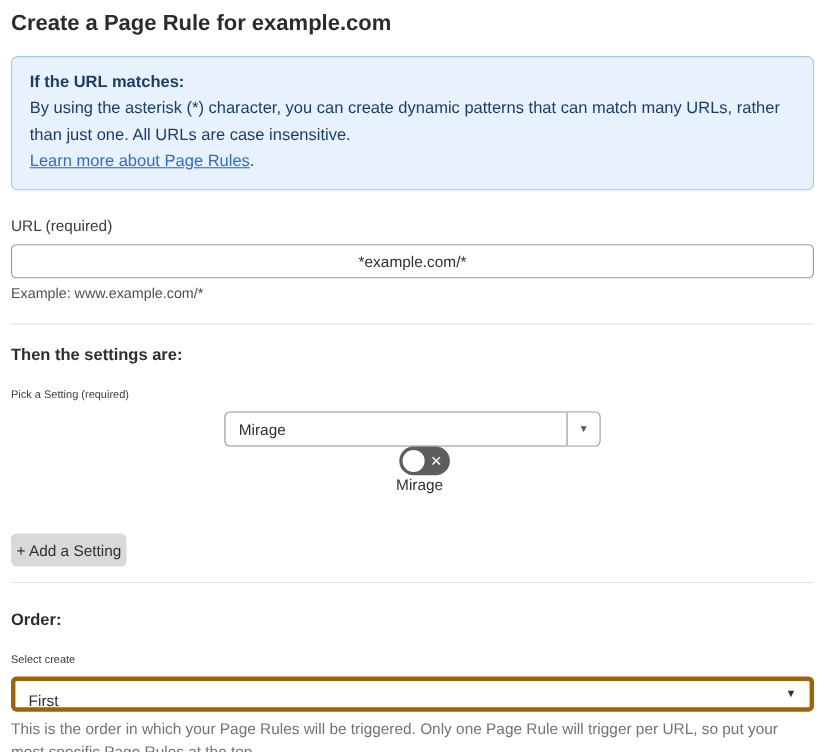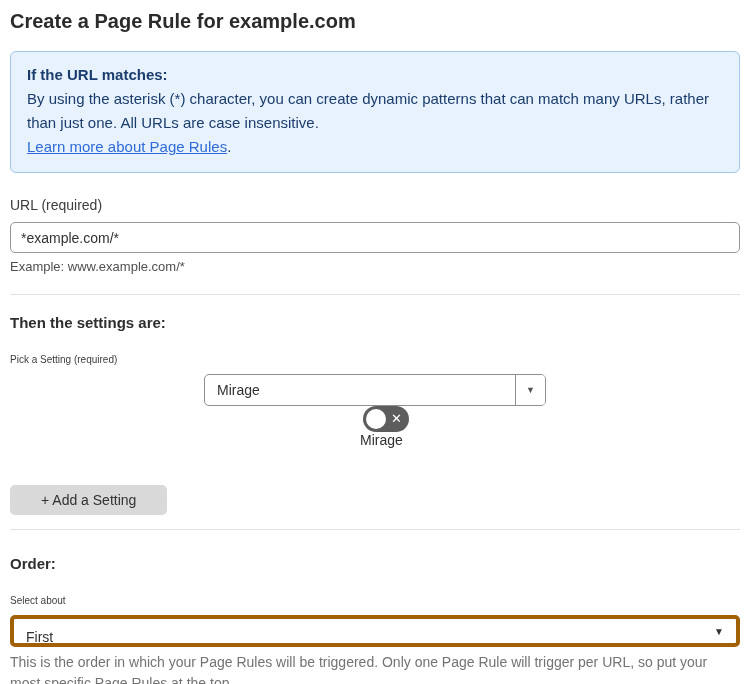--- a/index.html
+++ b/index.html
@@ -43,20 +43,21 @@
     width: 100%;
     height: 31px;
     border: 1px solid #979797;
     border-radius: 5px;
     padding: 0 10px;
     font-size: 14px;
     font-family: "Liberation Sans", sans-serif;
     color: #313131;
     background: #fff;
     outline: none;
+    text-align: center;
   }
   .helper-text { font-size: 13px; color: #4f4f4f; margin-top: 6px; }
 
   .divider { border: none; border-top: 1px solid #e2e2e2; margin: 20px 0 0 0; }
 
   .section-heading { font-size: 15px; font-weight: bold; color: #2e2e2e; margin-top: 19px; }
   .sub-label { font-size: 10px; color: #3d3d3d; margin-top: 23px; margin-bottom: 9px; }
 
   
   .setting-row { display: flex; align-items: center; flex-direction: column; }
@@ -115,21 +116,21 @@
     font-size: 13px;
     line-height: 1;
   }
   .toggle-label { margin-left: 13px; font-size: 14px; color: #313131; }
 
   .btn {
     display: inline-flex;
     align-items: center;
     justify-content: center;
     height: 30px;
-    padding: 0 31px;
+    padding: 0 5px;
     border: none;
     border-radius: 5px;
     font-size: 14px;
     font-family: "Liberation Sans", sans-serif;
     cursor: pointer;
   }
   .btn-gray { background: var(--gray-button, #d9d9d9); color: #313131; }
 
   .add-setting-btn { margin-top: 37px; }
 
@@ -203,21 +204,21 @@
     </div>
     <div class="toggle-label">Mirage</div>
   </div>
 
   <button class="btn btn-gray add-setting-btn">+ Add a Setting</button>
 
   <hr class="divider" style="margin-top:14px;">
 
   <div class="section-heading" style="margin-top:25px;">Order:</div>
 
-  <div class="sub-label">Select about</div>
+  <div class="sub-label">Select create</div>
 
   <div class="full-select">
     <span>First</span>
     <span class="caret">▼</span>
   </div>
 
   <div class="order-helper">This is the order in which your Page Rules will be triggered. Only one Page Rule will trigger per URL, so put your most specific Page Rules at the top.</div>
 
   <hr class="divider">
 

